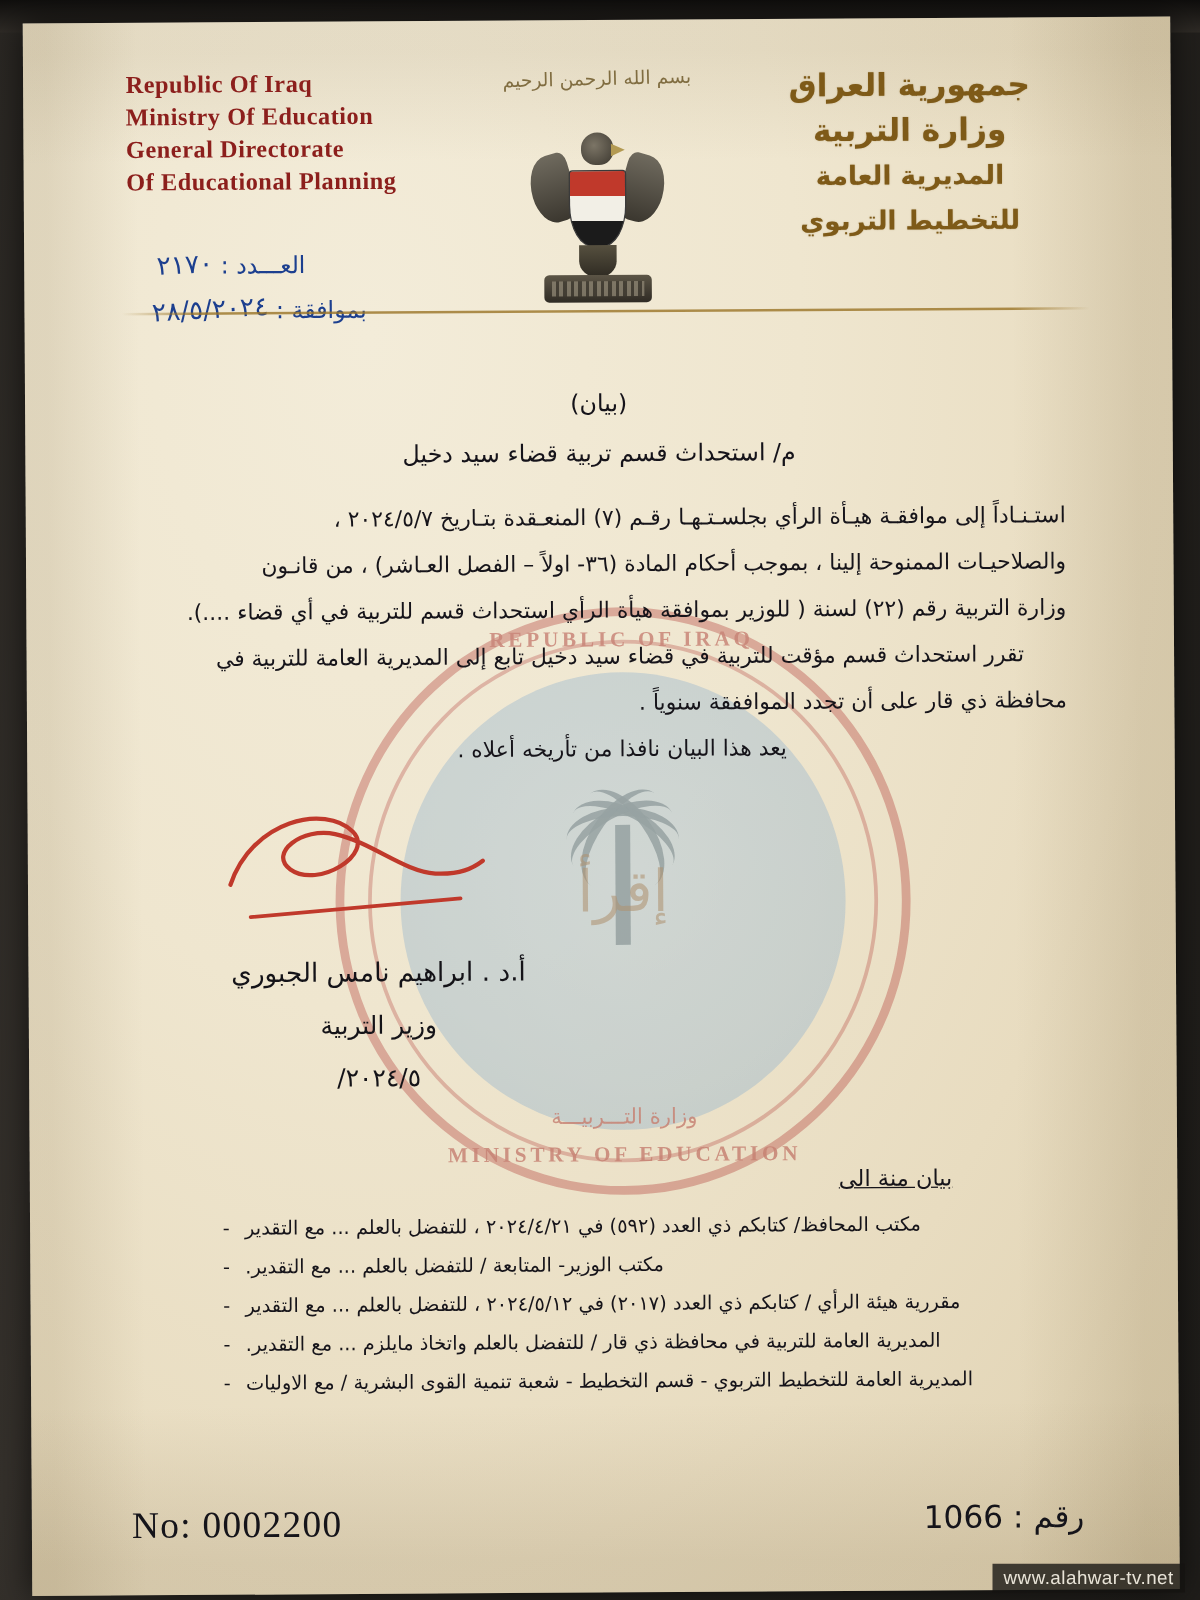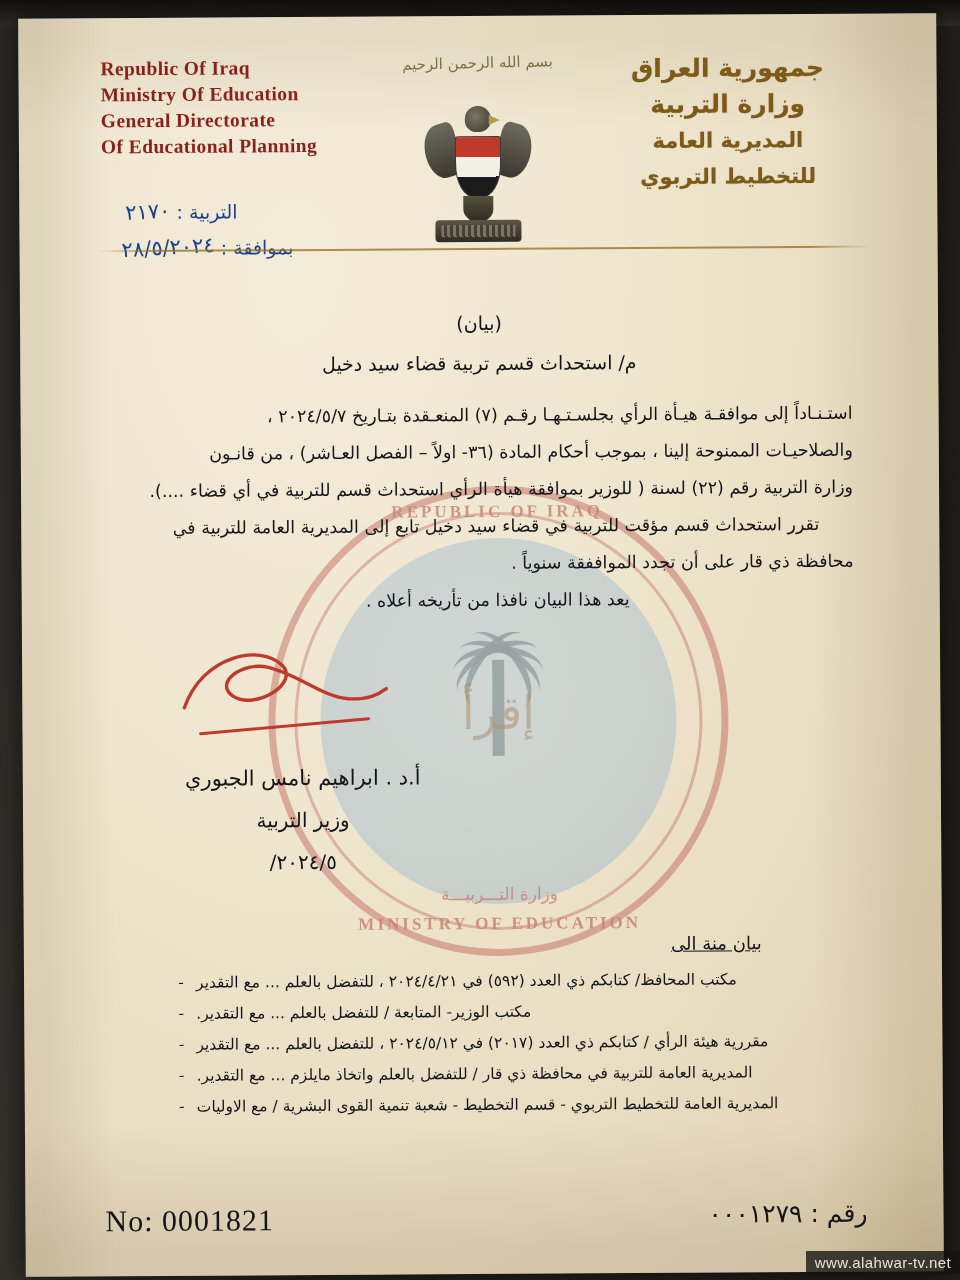--- a/index.html
+++ b/index.html
@@ -404,21 +404,21 @@
     bottom: 44px;
     direction: rtl;
     font-family: "DejaVu Sans", sans-serif;
     font-size: 25px;
     color: #15141a;
     letter-spacing: 2px;
   }
 
   .site-badge {
     position: absolute;
-    right: 0;
+    right: 12px;
     bottom: 6px;
     background: rgba(20,19,17,.78);
     color: #e9e4d8;
     font-family: "Liberation Sans", sans-serif;
     font-size: 15px;
     padding: 3px 9px;
     letter-spacing: .4px;
   }
 </style>
 </head>
@@ -452,21 +452,21 @@
         <div class="emblem">
           <div class="wing l"></div>
           <div class="wing r"></div>
           <div class="head"></div>
           <div class="shield"></div>
           <div class="tail"></div>
           <div class="base"></div>
         </div>
 
         <div class="num-line">
-          <span class="label">التربية :</span>
+          <span class="label">العـــدد :</span>
           <span class="val hand">٢١٧٠</span>
         </div>
 
         <div class="date-line">
           <span class="label">بموافقة :</span>
           <span class="val hand">٢٨/٥/٢٠٢٤</span>
         </div>
       </div>
 
       <div class="hr-gold"></div>
@@ -534,25 +534,25 @@
           <span class="dash">-</span>
         </div>
         <div class="row">
           <span>المديرية العامة للتخطيط التربوي - قسم التخطيط - شعبة تنمية القوى البشرية / مع الاوليات</span>
           <span class="dash">-</span>
         </div>
       </div>
 
       <div class="no-latin">
         <span class="lbl">No:</span>
-        <span>0001821</span>
+        <span>0002200</span>
       </div>
 
       <div class="no-arabic">
         <span>رقم :</span>
-        <span>٠٠٠١٢٧٩</span>
+        <span>1066</span>
       </div>
 
     </div>
   </div>
 
   <div class="site-badge">www.alahwar-tv.net</div>
 </div>
 
 </body></html>

